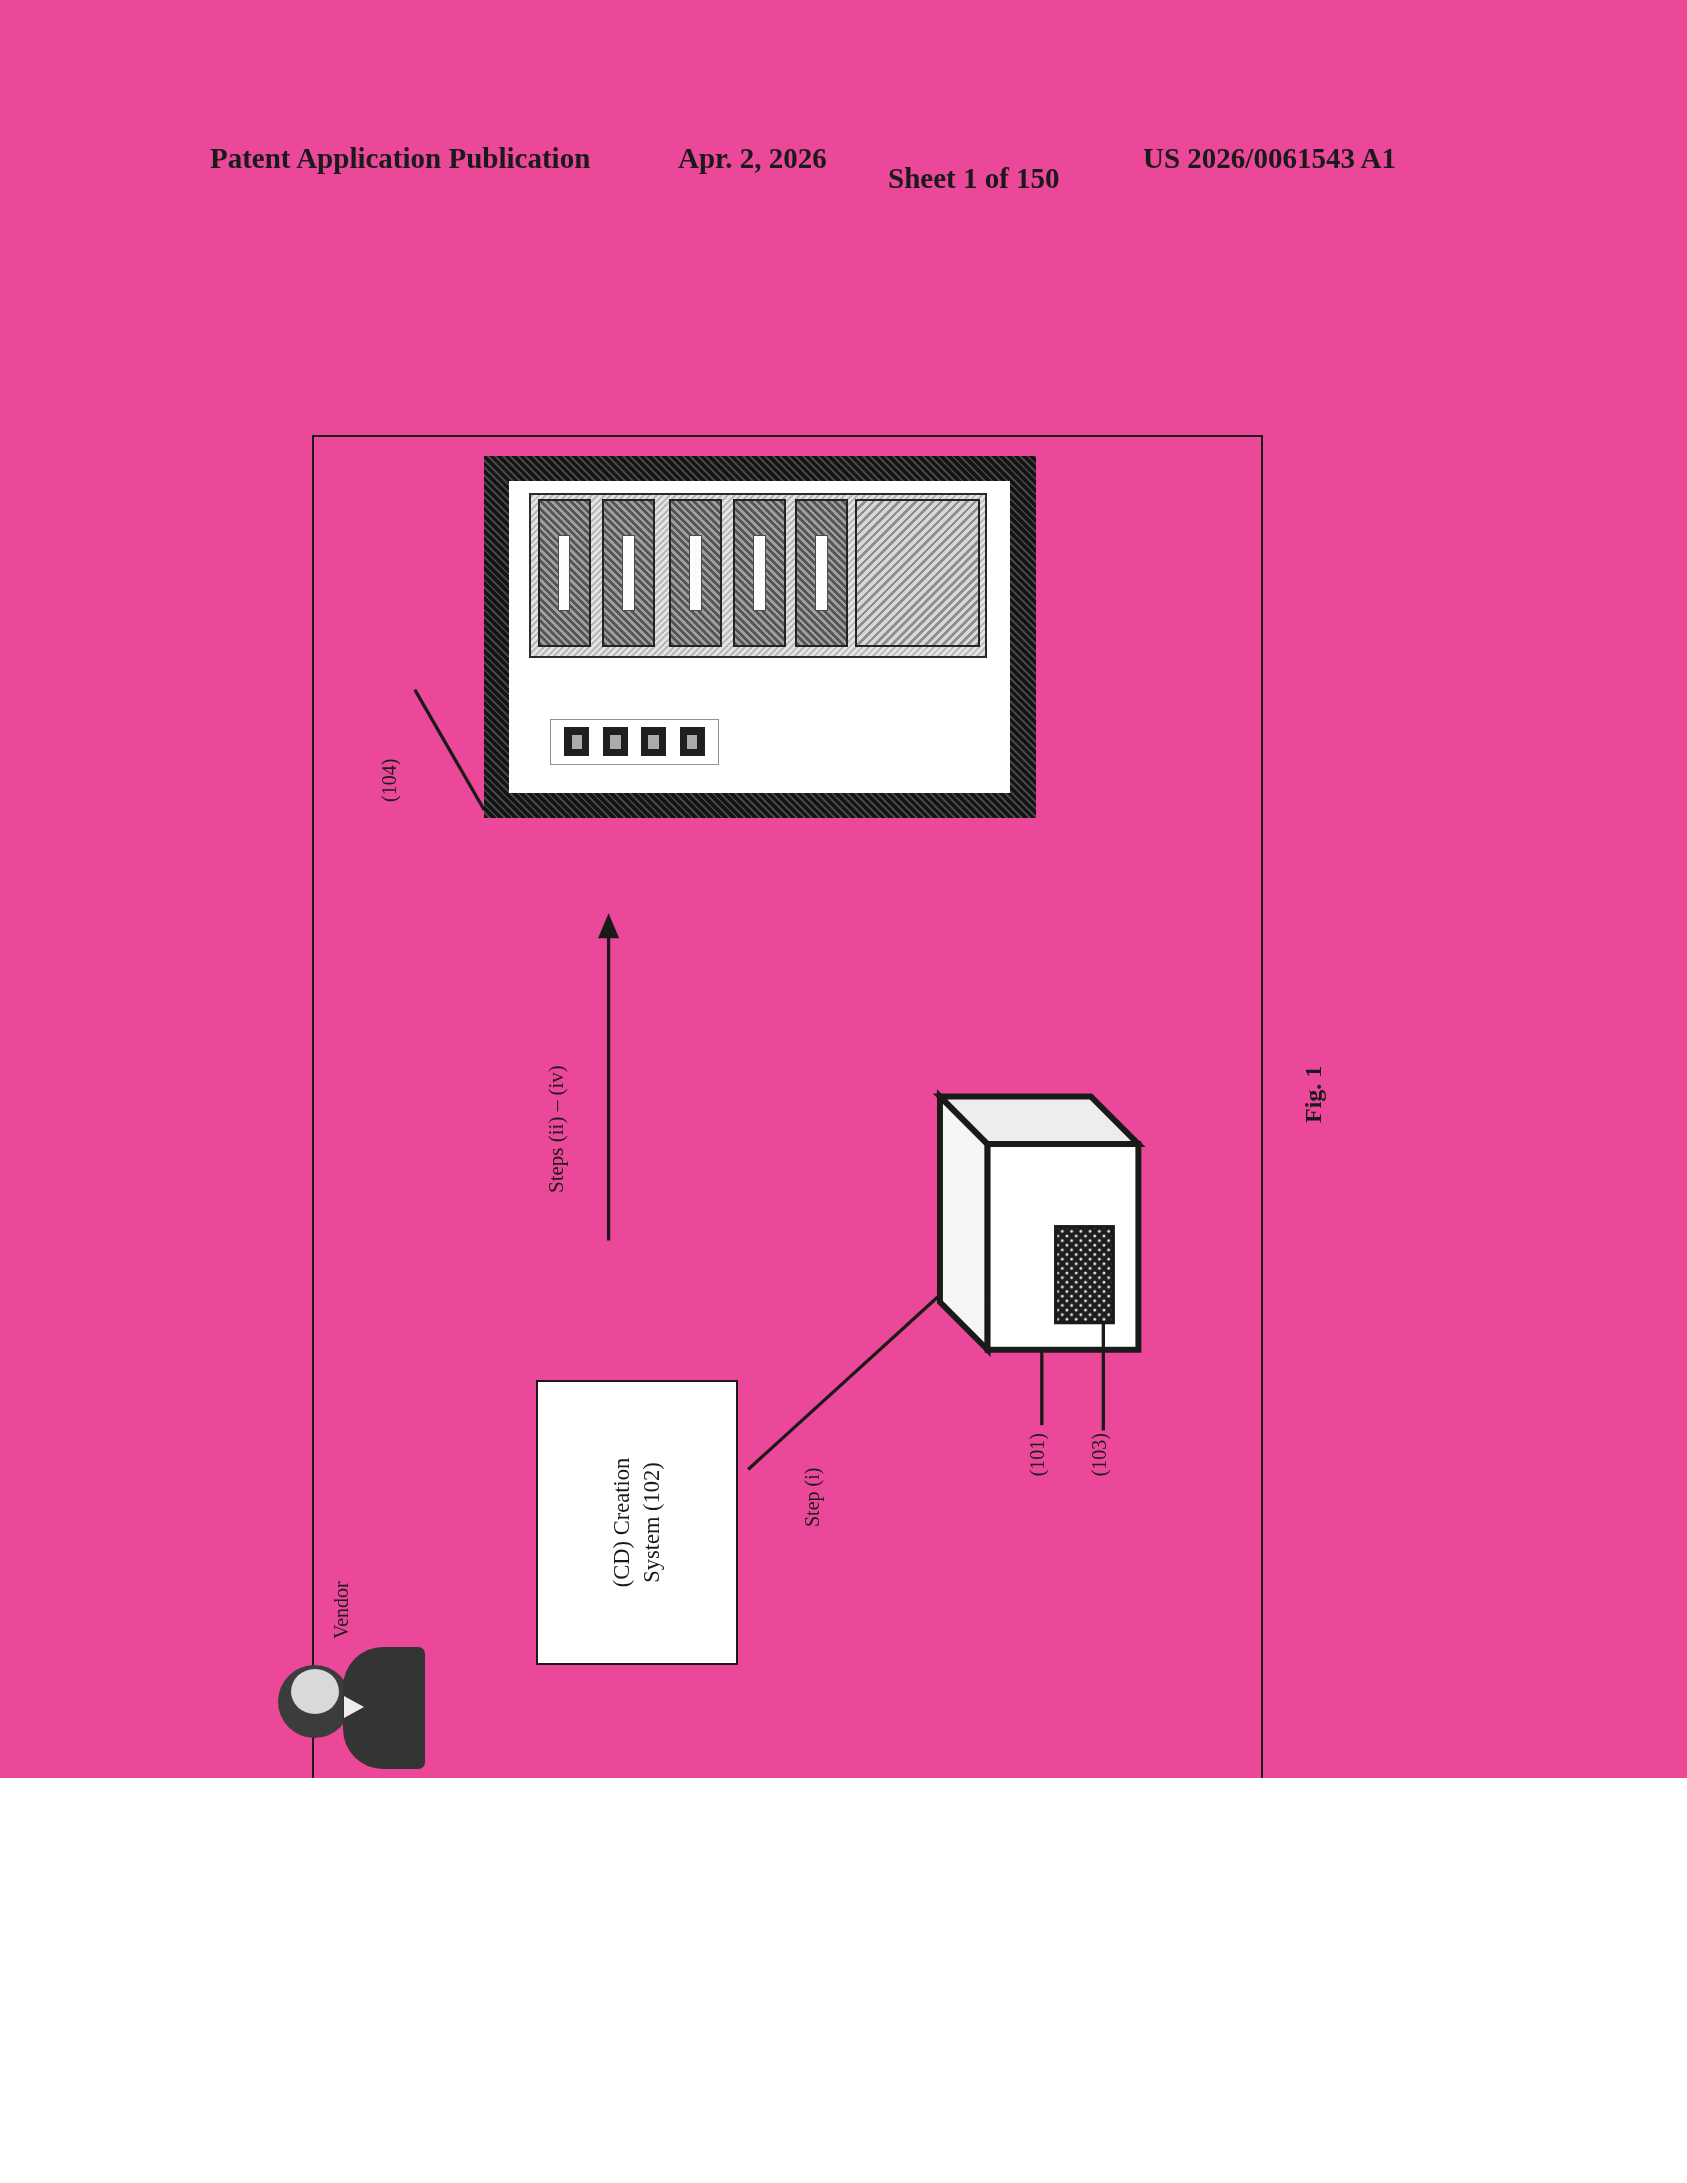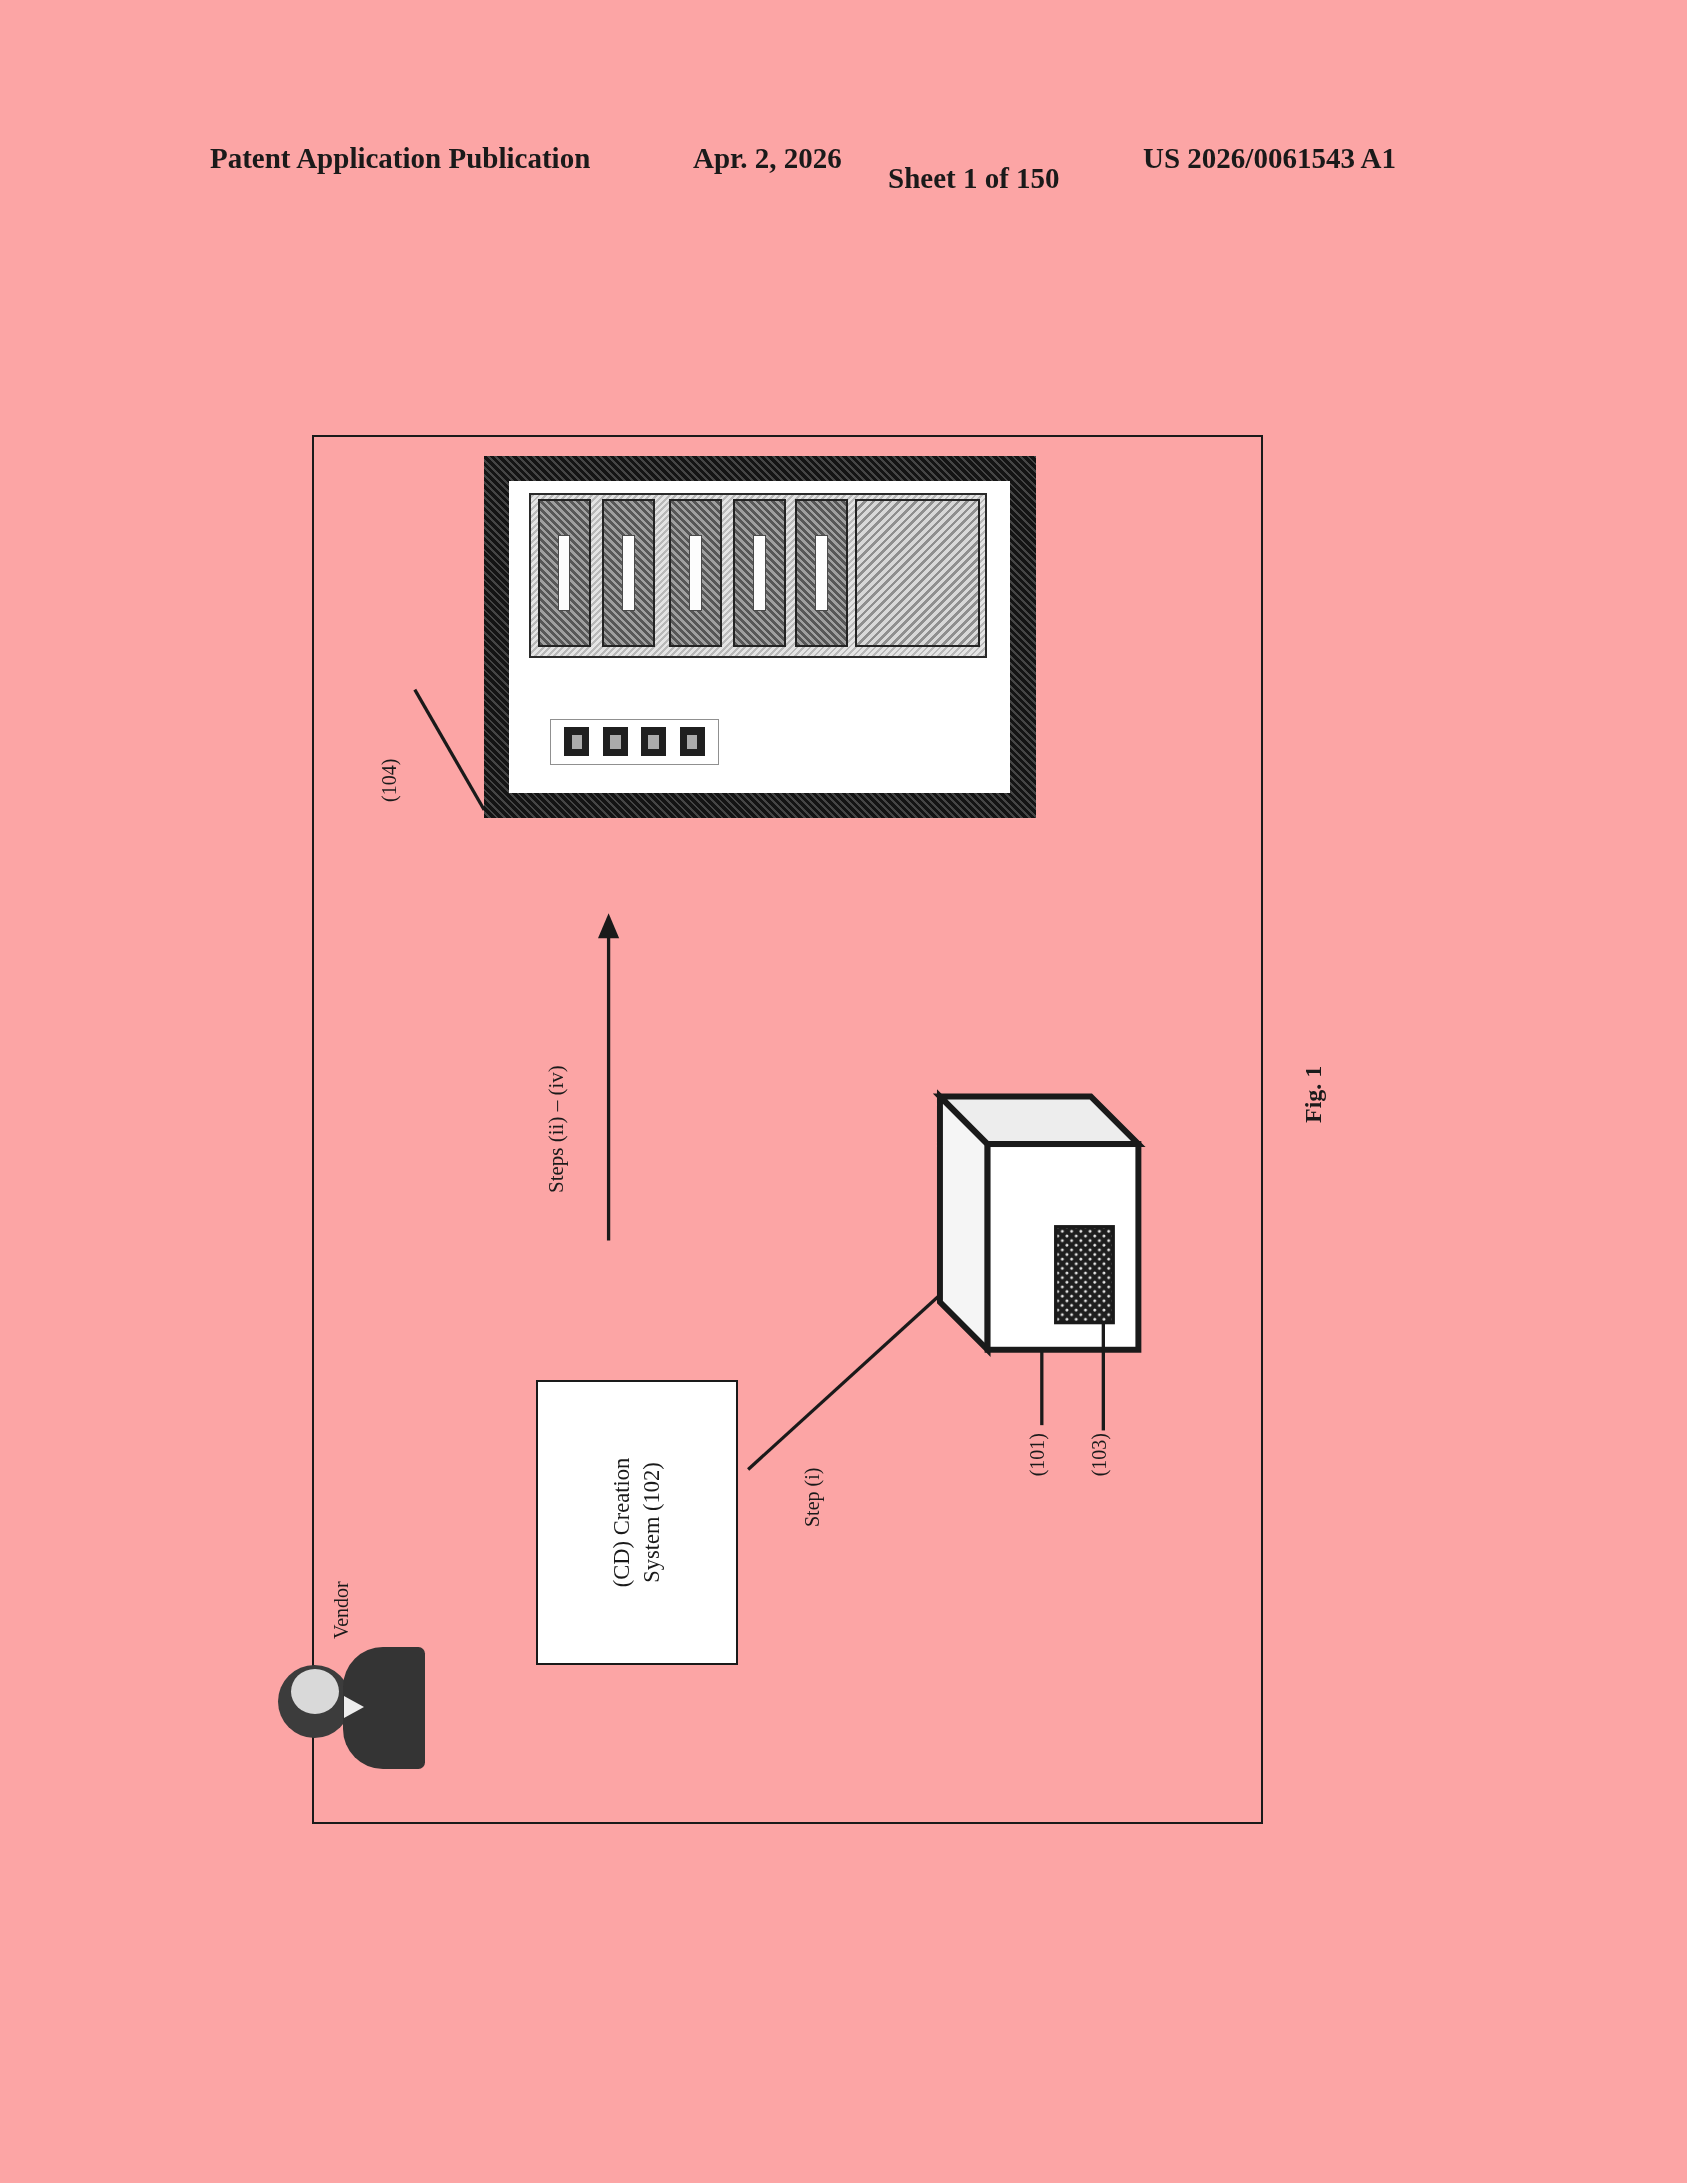--- a/index.html
+++ b/index.html
@@ -2,26 +2,26 @@
 <html style="font-size:10.6px"><head>
 <meta charset="utf-8">
 <style>
   html, body { margin: 0; padding: 0; }
   body {
     width: 1687px; height: 2183px;
     background: #ffffff;
     font-family: "Liberation Serif", serif;
     color: #1a1a1a;
   }
-  .page { position: relative; width: 1687px; height: 2183px; background: #fca5a5; overflow: hidden; }
+  .page { position: relative; width: 1687px; height: 1778px; background: #ec4899; overflow: hidden; }
 
   
   .hdr { position: absolute; top: 142px; font-size: 29px; font-weight: bold; white-space: nowrap; }
   #hdr-pub   { left: 210px; }
-  #hdr-date  { left: 693px; }
+  #hdr-date  { left: 678px; }
   #hdr-sheet { left: 888px; margin-top: 20px; }
   #hdr-num   { left: 1143px; }
 
   
   .figure-frame { position: absolute; left: 312px; top: 435px; width: 947px; height: 1385px; border: 2.6px solid #1a1a1a; }
   .landscape {
     position: absolute; left: 0; top: 0; width: 1385px; height: 947px;
     transform-origin: 0 0;
     transform: rotate(-90deg) translateX(-1385px);
   }

